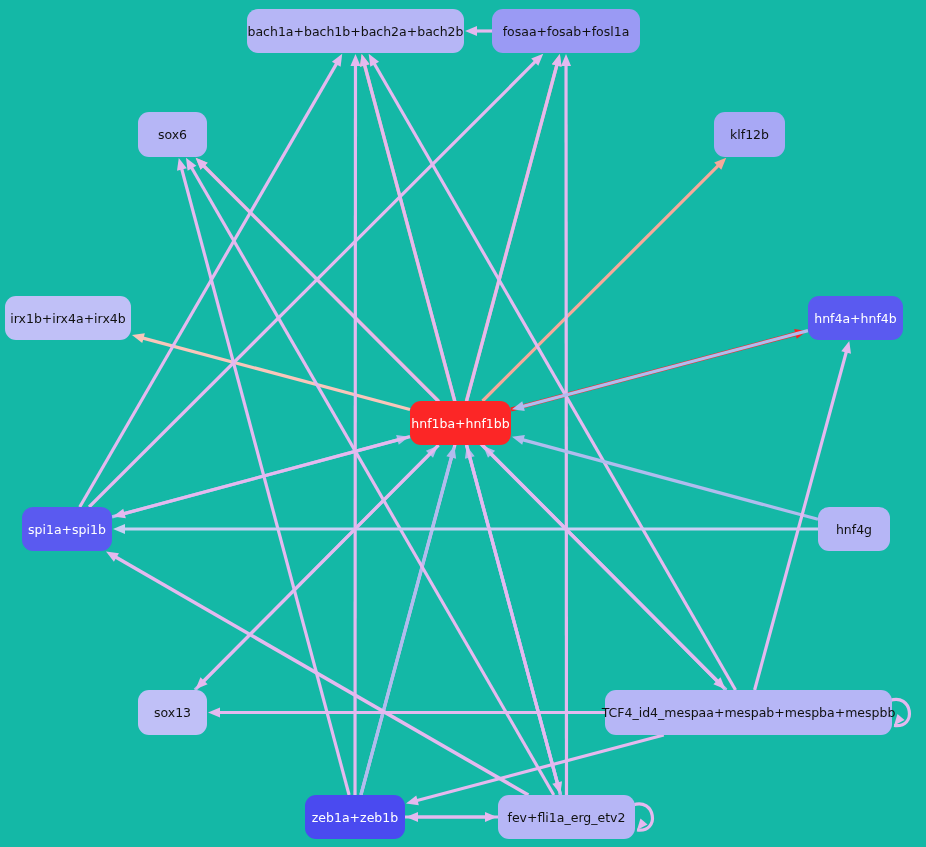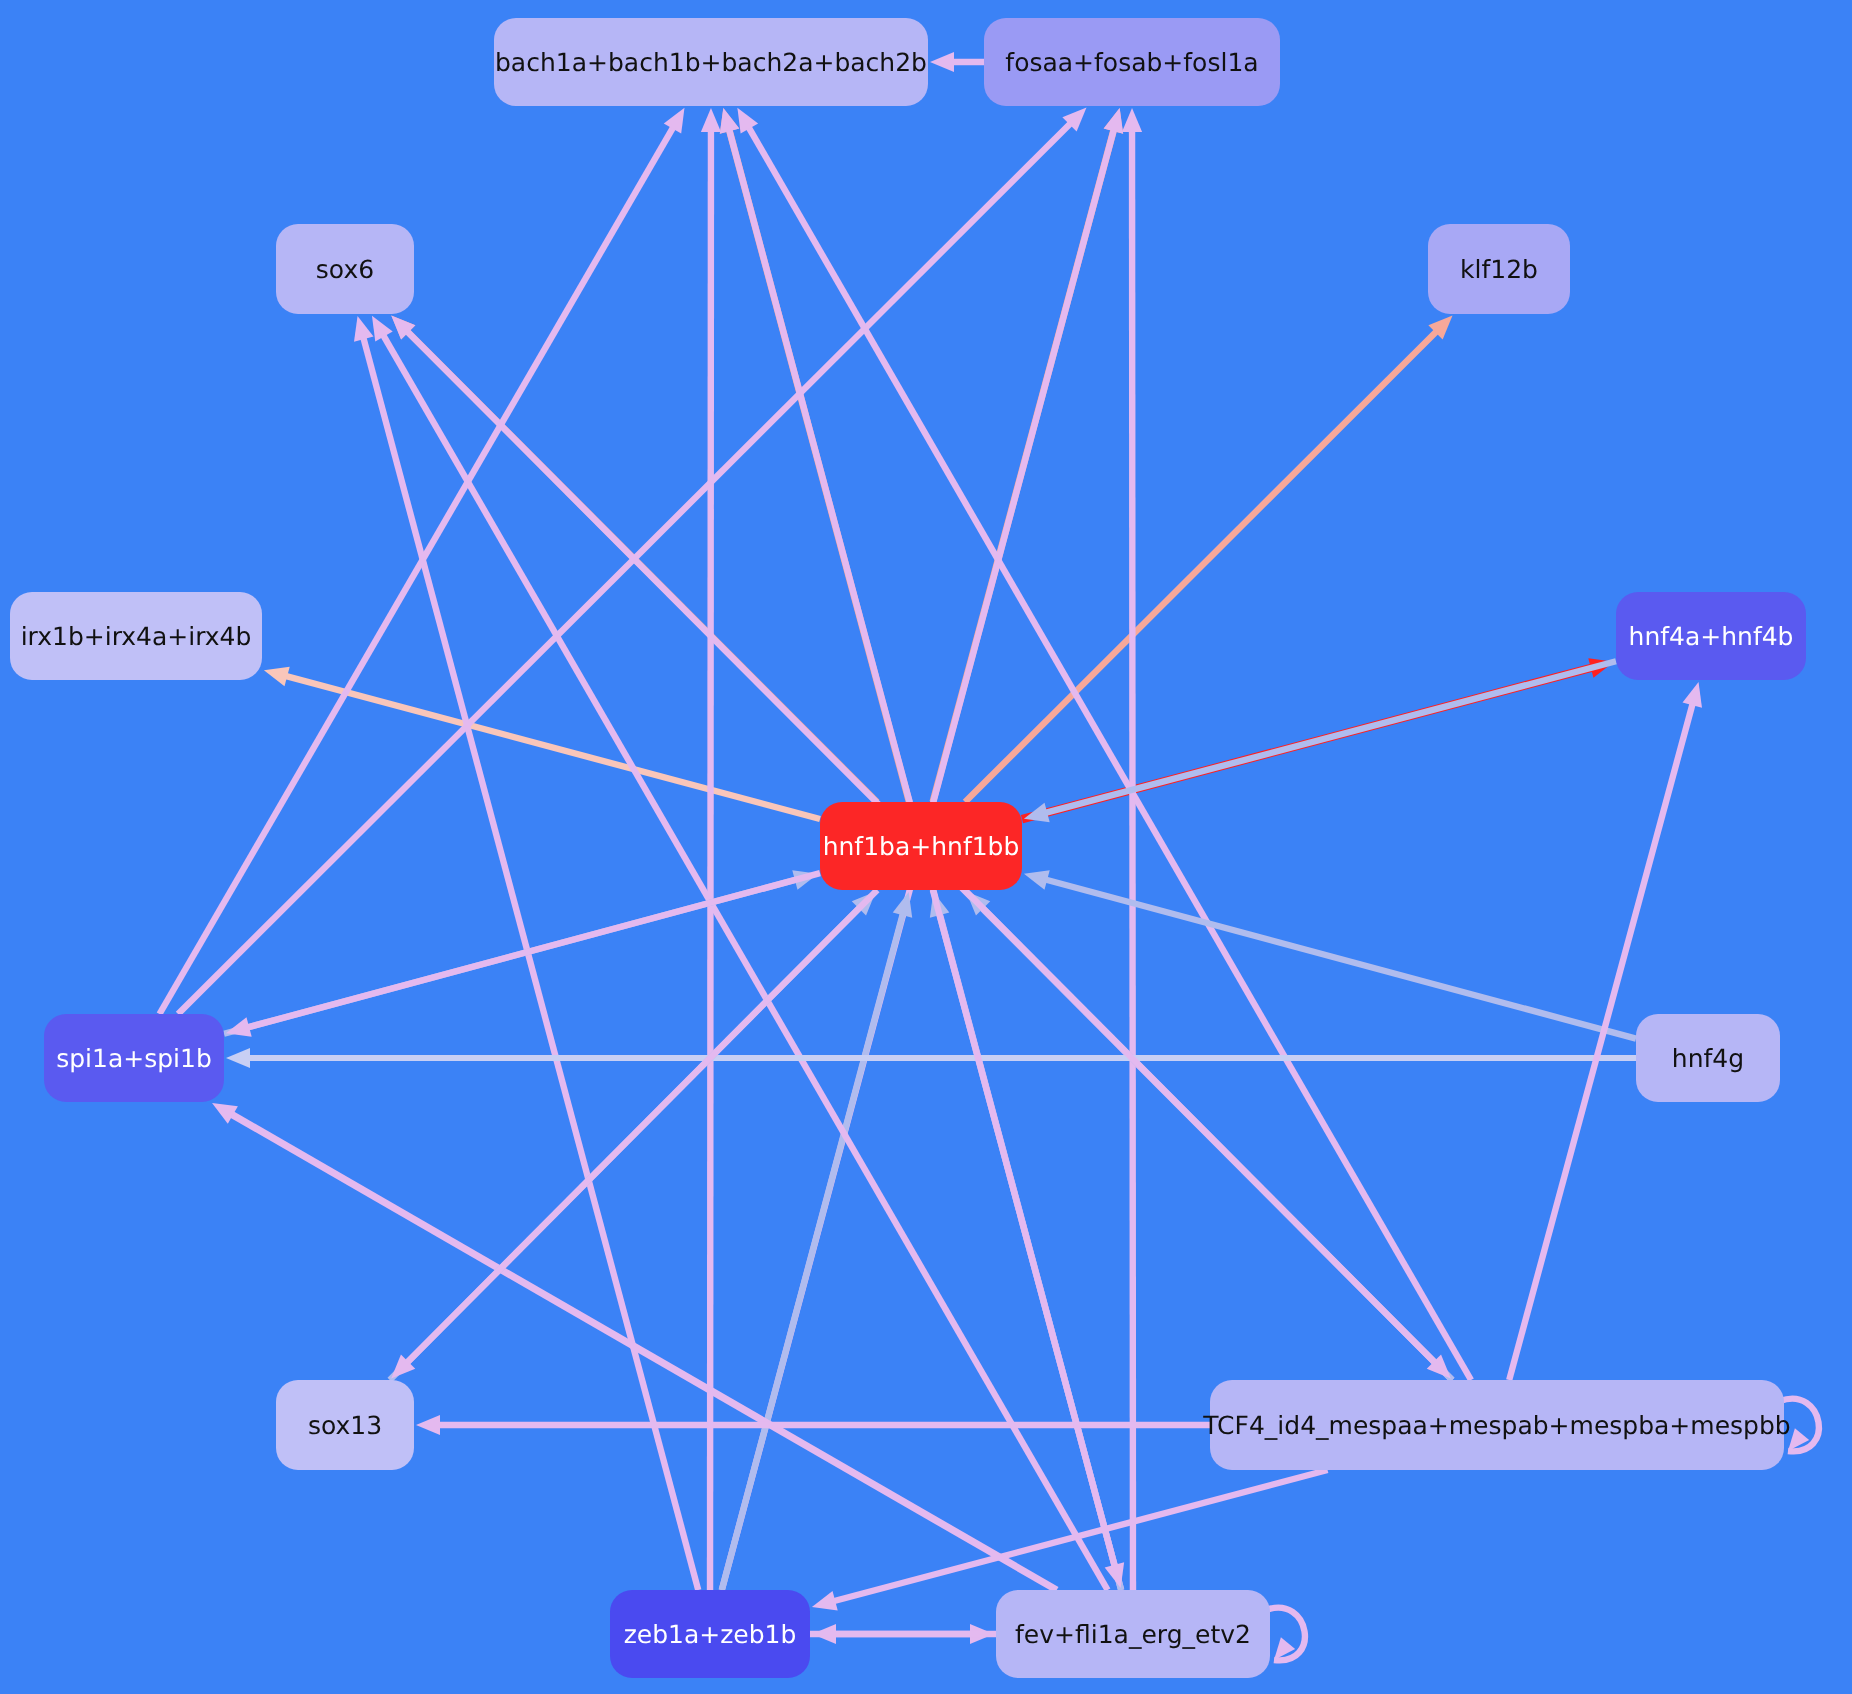--- a/index.html
+++ b/index.html
@@ -4,21 +4,21 @@
 <style>
   html, body {
     margin: 0;
     padding: 0;
     background: #ffffff;
   }
   #graph-root {
     position: relative;
     width: 926px;
     height: 847px;
-    background: #3b82f6;
+    background: #14b8a6;
     font-family: "DejaVu Sans", sans-serif;
     overflow: hidden;
   }
   svg#graph-svg {
     position: absolute;
     left: 0;
     top: 0;
     width: 926px;
     height: 847px;
   }

